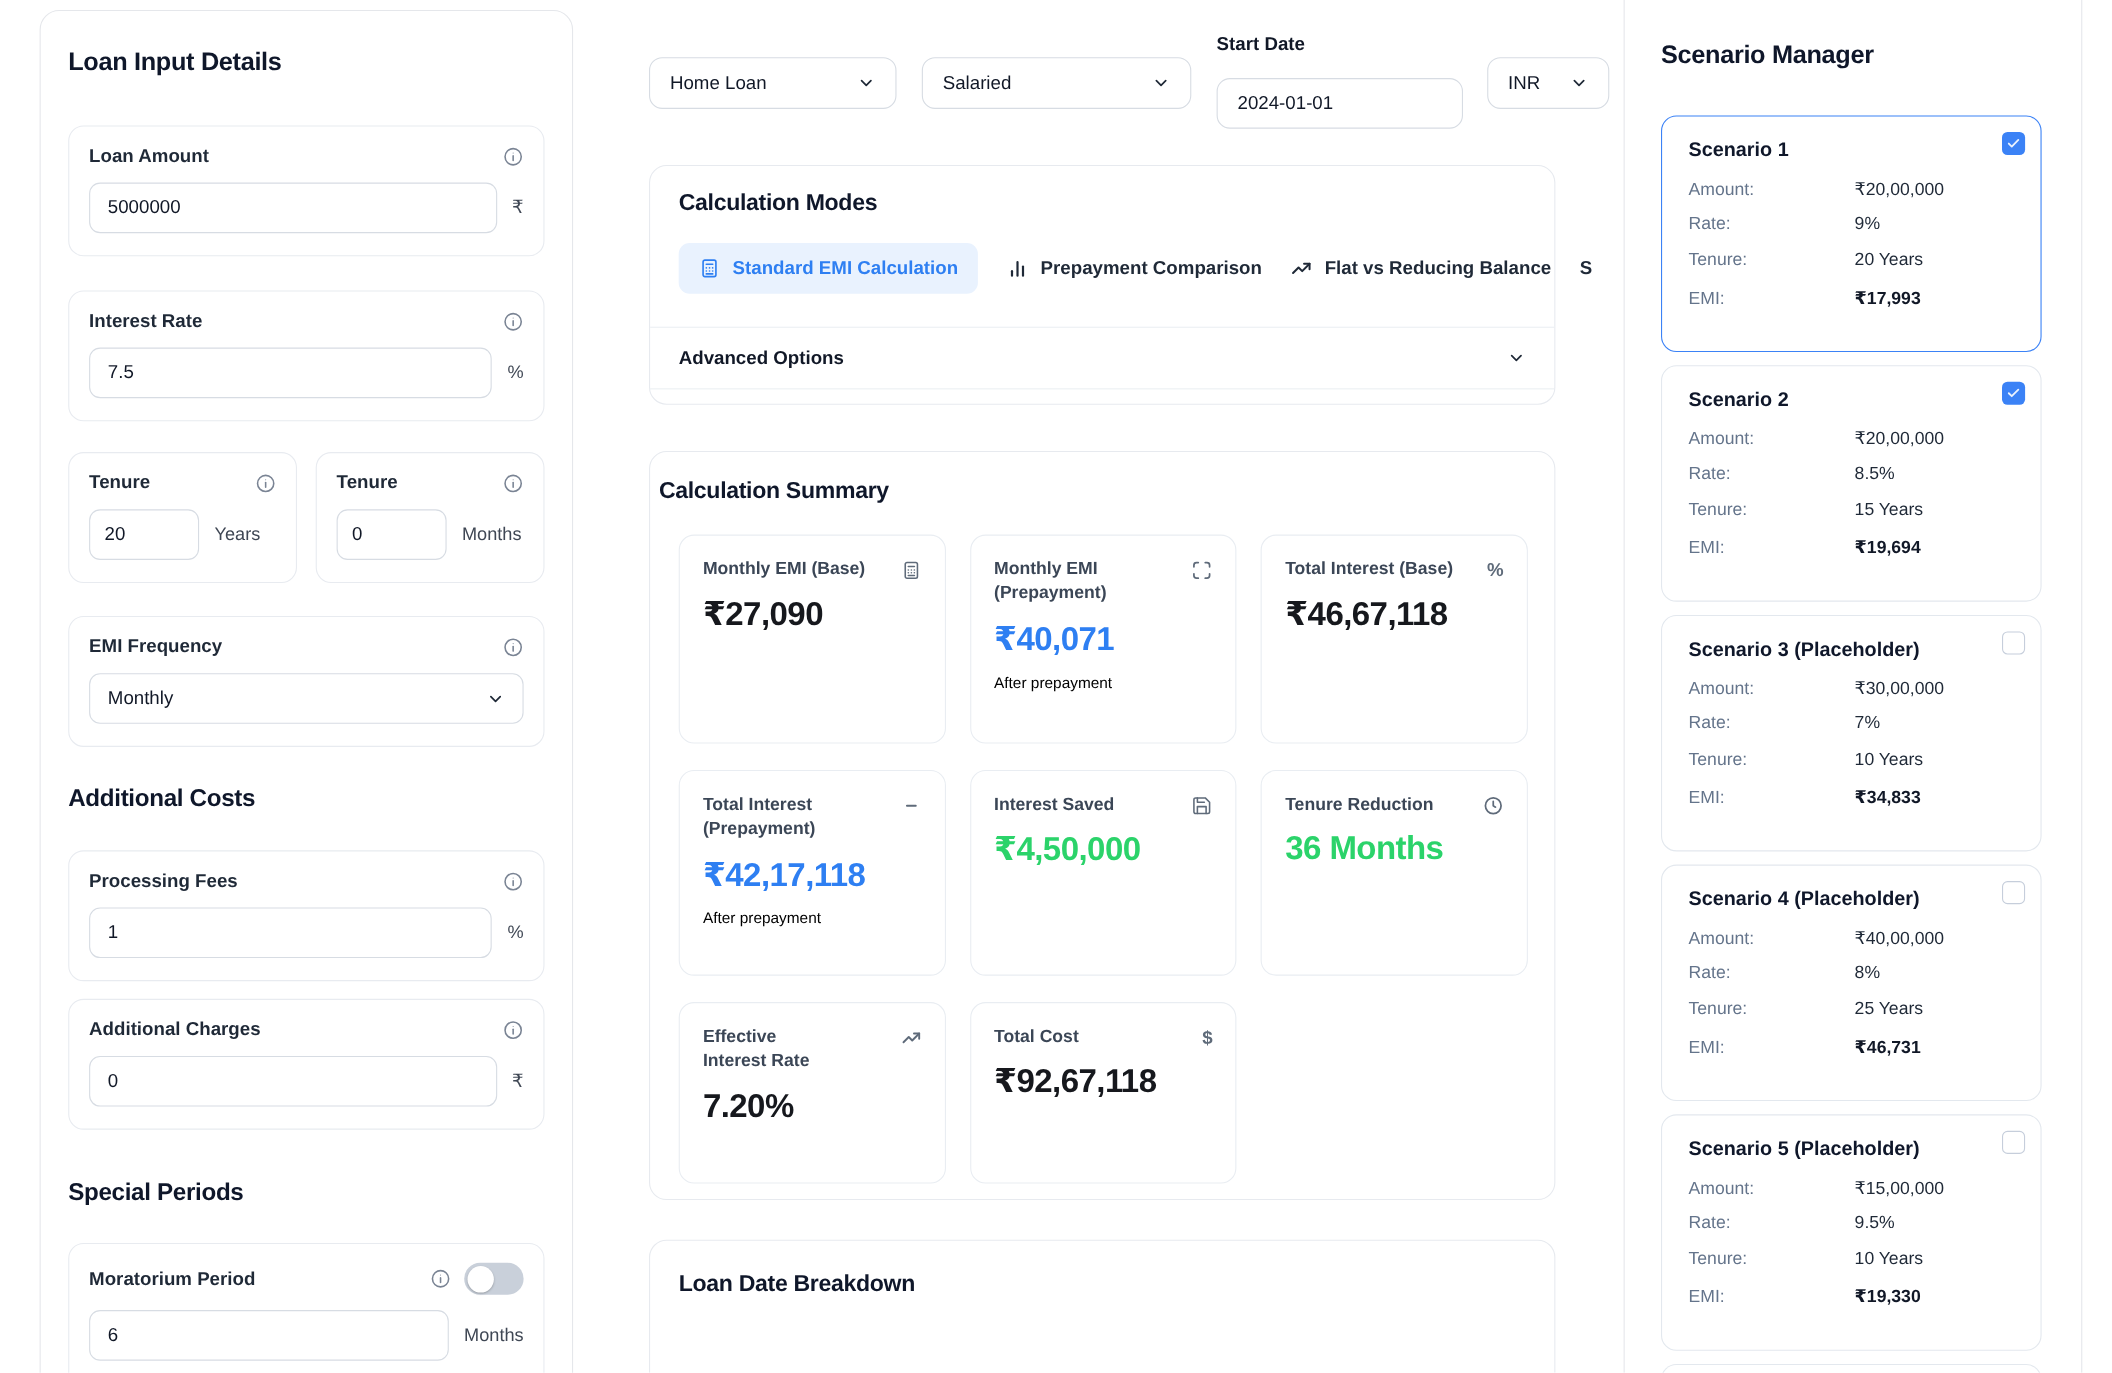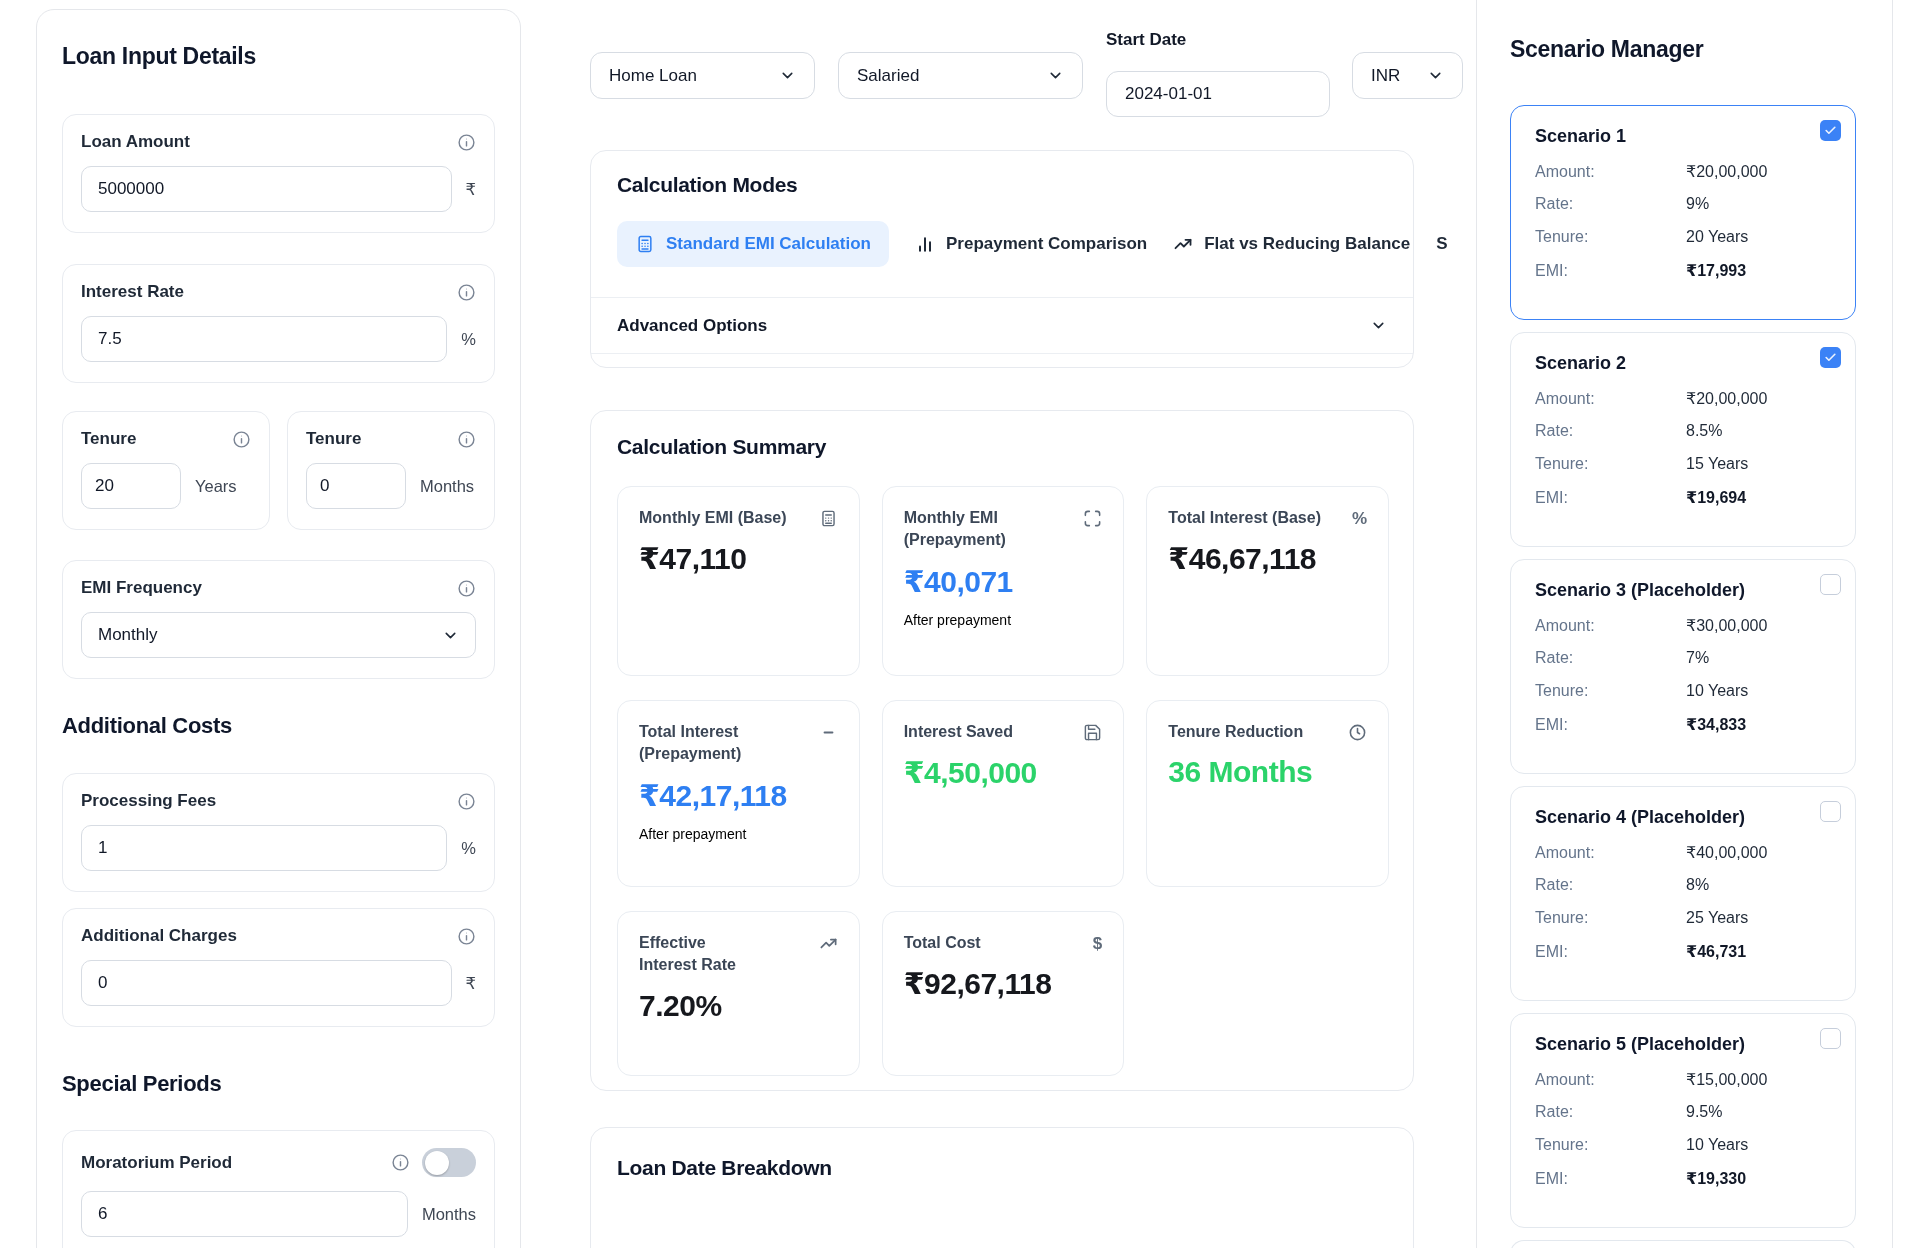--- a/index.html
+++ b/index.html
@@ -72,21 +72,21 @@
   .tab-icon { display:flex; }
   .tab-icon svg { width:20px; height:20px; display:block; }
   .advanced {
     position:absolute; left:0; top:146px; width:100%; height:57px;
     border-top:1px solid #eceff3; border-bottom:1px solid #eceff3;
     display:flex; align-items:center; justify-content:space-between; padding:0 26px; cursor:pointer;
   }
   .advanced-label { font-size:17px; font-weight:600; color:#111827; }
 
   .summary-card { left:69px; top:410px; width:824px; height:681px; }
-  .summary-card .card-title { position:absolute; left:26px; top:24px; }
+  .summary-card .card-title { position:absolute; left:8px; top:24px; }
   .metrics {
     position:absolute; left:26px; top:75px; width:772px;
     display:grid; grid-template-columns:repeat(3,1fr); grid-template-rows:190px 187px 165px; gap:24px 22px;
   }
   .metric { border:1px solid #e9edf2; border-radius:14px; padding:20px 21px; background:#fff; }
   .metric-head { display:flex; justify-content:space-between; align-items:flex-start; gap:8px; }
   .metric-label { font-size:16px; font-weight:600; color:#3b4656; line-height:1.4; white-space:pre-line; }
   .metric-icon { color:#5f6b7a; margin-top:2px; font-size:17px; font-weight:600; flex:none; }
   .metric-icon svg { width:19px; height:19px; display:block; }
   .metric-value { font-size:30px; font-weight:800; letter-spacing:-0.5px; color:#16181d; margin-top:12px; }
@@ -382,21 +382,21 @@
                   <line x1="8.5" y1="11.5" x2="8.6" y2="11.5"></line>
                   <line x1="12" y1="11.5" x2="12.1" y2="11.5"></line>
                   <line x1="15.4" y1="11.5" x2="15.5" y2="11.5"></line>
                   <line x1="8.5" y1="14.8" x2="8.6" y2="14.8"></line>
                   <line x1="12" y1="14.8" x2="12.1" y2="14.8"></line>
                   <line x1="15.4" y1="14.8" x2="15.5" y2="14.8"></line>
                   <line x1="8.5" y1="18" x2="15.5" y2="18"></line>
                 </svg>
               </span>
     </div>
-    <div class="metric-value">₹47,110</div>
+    <div class="metric-value">₹27,090</div>
 
   </div>
           <div class="metric">
     <div class="metric-head">
       <span class="metric-label">Monthly EMI
 (Prepayment)</span>
       <span class="metric-icon">
                 <svg viewBox="0 0 24 24" fill="none" stroke="currentColor" stroke-width="2" stroke-linecap="round" stroke-linejoin="round">
                   <path d="M8 3H6a3 3 0 0 0-3 3v2"></path>
                   <path d="M16 3h2a3 3 0 0 1 3 3v2"></path>

